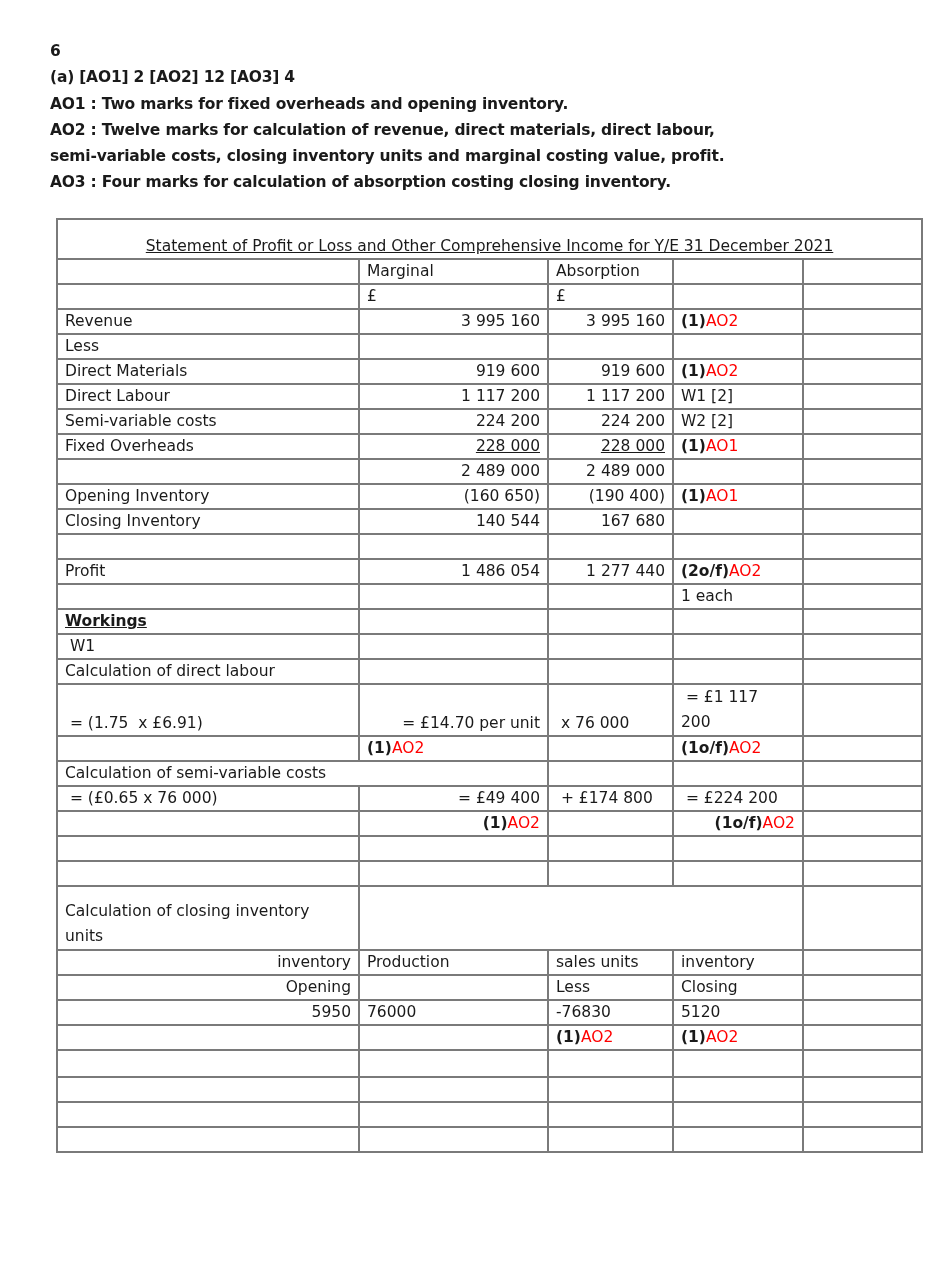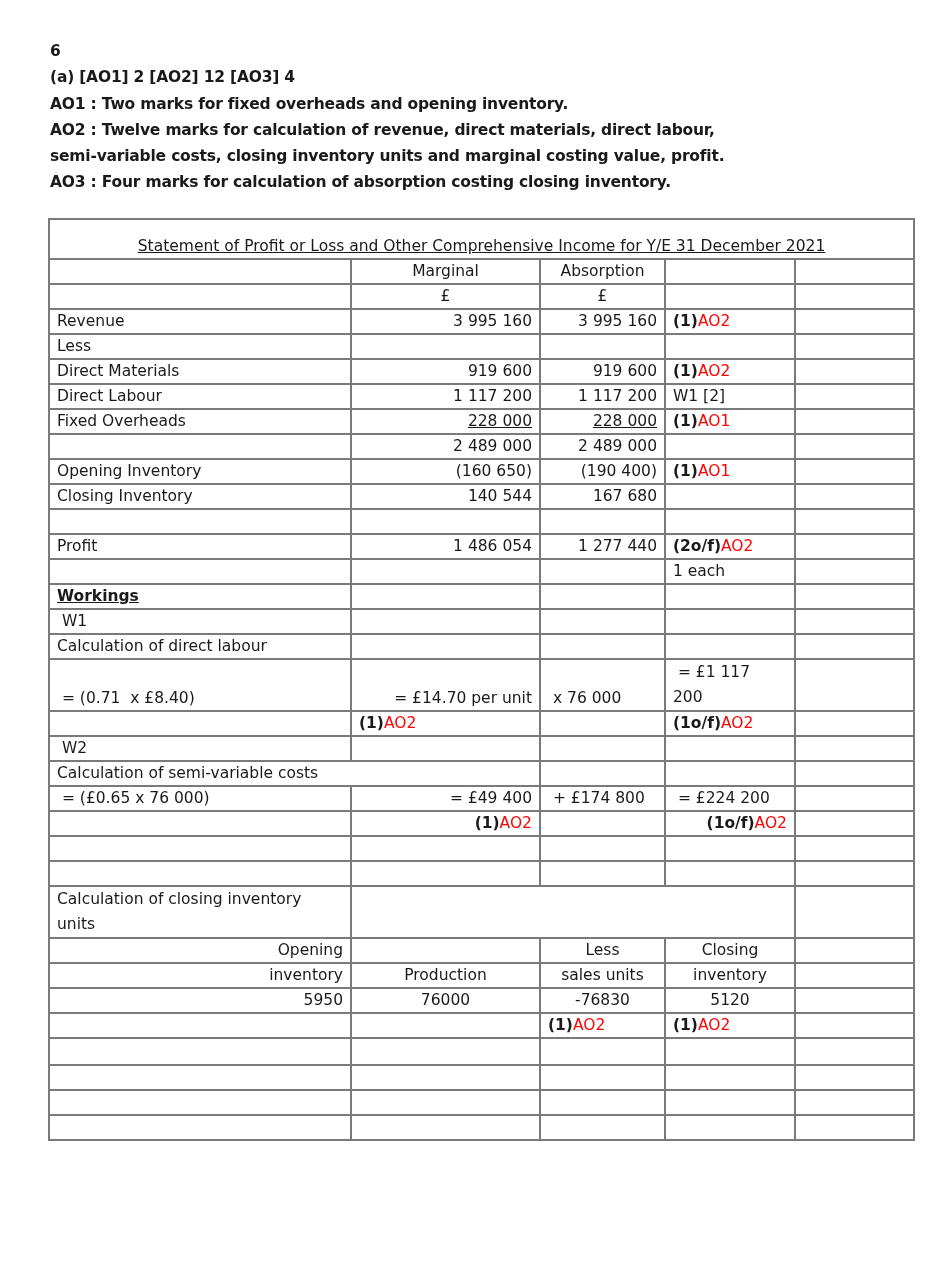--- a/index.html
+++ b/index.html
@@ -1,30 +1,30 @@
 <!DOCTYPE html>
 <html><head>
 <meta charset="utf-8">
 <style>
   html, body { margin: 0; padding: 0; background: #ffffff; }
   body { width: 929px; height: 1272px; position: relative; font-family: "DejaVu Sans", sans-serif; color: #1a1a1a; }
   .header { position: absolute; left: 50px; top: 38px; font-weight: bold; font-size: 15.5px; line-height: 26.3px; }
   .header div { white-space: nowrap; letter-spacing: -0.2px; }
   table.sheet {
-    position: absolute; left: 48px; top: 218px; width: 865px;
+    position: absolute; left: 56px; top: 218px; width: 865px;
     border-collapse: collapse; table-layout: fixed;
     font-size: 15.5px; border: 1.5px solid #222;
   }
   table.sheet td {
     border: 2px solid #7a7a7a; padding: 0 7px; height: 23px;
     line-height: 23px; white-space: nowrap; overflow: visible; vertical-align: bottom;
   }
   table.sheet tr.dark td { border-bottom-color: #222; border-bottom-width: 1.5px; }
   .r { text-align: right; margin-top: 15px; }
-  .c { text-align: center; margin-left: 28px; }
+  .c { text-align: left; margin-left: 28px; }
   .u { text-decoration: underline; }
   .b { font-weight: bold; }
   .red { color: #ff0000; text-align: right; }
   .title-cell { text-align: center; padding-top: 14px !important; height: 24px !important; }
   .tall td { height: 46px; vertical-align: bottom; }
   .twoline { white-space: normal !important; line-height: 25px !important; margin-left: 28px; }
   .mark { font-weight: bold; }
 </style>
 </head>
 <body>
@@ -95,20 +95,27 @@
   </tr>
 
   <tr class="dark">
     <td>Direct Labour</td>
     <td class="r">1 117 200</td>
     <td class="r">1 117 200</td>
     <td>W1 [2]</td>
     <td></td>
   </tr>
 
+  <tr class="dark">
+    <td>Semi-variable costs</td>
+    <td class="r">224 200</td>
+    <td class="r">224 200</td>
+    <td>W2 [2]</td>
+    <td></td>
+  </tr>
 
   <tr class="dark">
     <td>Fixed Overheads</td>
     <td class="r"><span class="u">228 000</span></td>
     <td class="r"><span class="u">228 000</span></td>
     <td><span class="mark">(1)</span><span class="red" style="color: rgb(255, 0, 0);">AO1</span></td>
     <td></td>
   </tr>
 
   <tr class="dark">
@@ -177,42 +184,35 @@
 
   <tr class="dark">
     <td>Calculation of direct labour</td>
     <td></td>
         <td></td>
         <td></td>
         <td></td>
   </tr>
 
   <tr class="tall">
-    <td style="white-space:pre"> = (0.71  x £8.40)</td>
+    <td style="white-space:pre"> = (1.75  x £6.91)</td>
     <td class="r">= £14.70 per unit</td>
     <td style="white-space:pre"> x 76 000</td>
     <td class="twoline"><span style="white-space:pre"> = £1 117</span><br><span>200</span></td>
     <td></td>
   </tr>
 
   <tr>
     <td></td>
     <td><span class="mark">(1)</span><span class="red" style="color: rgb(255, 0, 0);">AO2</span></td>
     <td></td>
     <td><span class="mark">(1o/f)</span><span class="red" style="color: rgb(255, 0, 0);">AO2</span></td>
     <td></td>
   </tr>
 
-  <tr>
-    <td style="white-space:pre"> W2</td>
-    <td></td>
-        <td></td>
-        <td></td>
-        <td></td>
-  </tr>
 
   <tr class="dark">
     <td colspan="2">Calculation of semi-variable costs</td>
     <td></td>
         <td></td>
         <td></td>
   </tr>
 
   <tr>
     <td style="white-space:pre"> = (£0.65 x 76 000)</td>
@@ -240,41 +240,41 @@
 
   <tr class="dark">
     <td></td>
         <td></td>
         <td></td>
         <td></td>
         <td></td>
   </tr>
 
   <tr class="dark">
-    <td class="twoline" style="height:50px; vertical-align:top; padding-top:0;">Calculation of closing inventory units</td>
+    <td class="twoline" style="height:50px; vertical-align:top; padding-top:12px;">Calculation of closing inventory units</td>
     <td colspan="3"></td>
-    <td></td>
-  </tr>
-
-  <tr>
-    <td class="r">Opening</td>
-    <td></td>
-    <td class="c">Less</td>
-    <td class="c">Closing</td>
     <td></td>
   </tr>
 
   <tr>
     <td class="r">inventory</td>
     <td class="c">Production</td>
     <td class="c">sales units</td>
     <td class="c">inventory</td>
     <td></td>
   </tr>
 
+  <tr>
+    <td class="r">Opening</td>
+    <td></td>
+    <td class="c">Less</td>
+    <td class="c">Closing</td>
+    <td></td>
+  </tr>
+
   <tr class="dark">
     <td class="r">5950</td>
     <td class="c">76000</td>
     <td class="c">-76830</td>
     <td class="c">5120</td>
     <td></td>
   </tr>
 
   <tr>
     <td></td>

